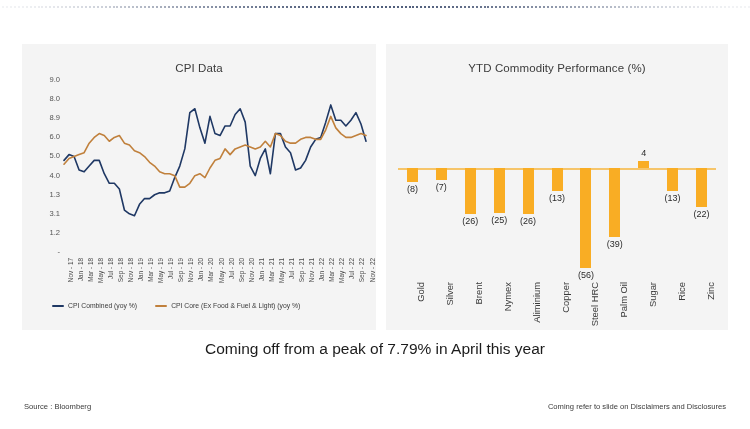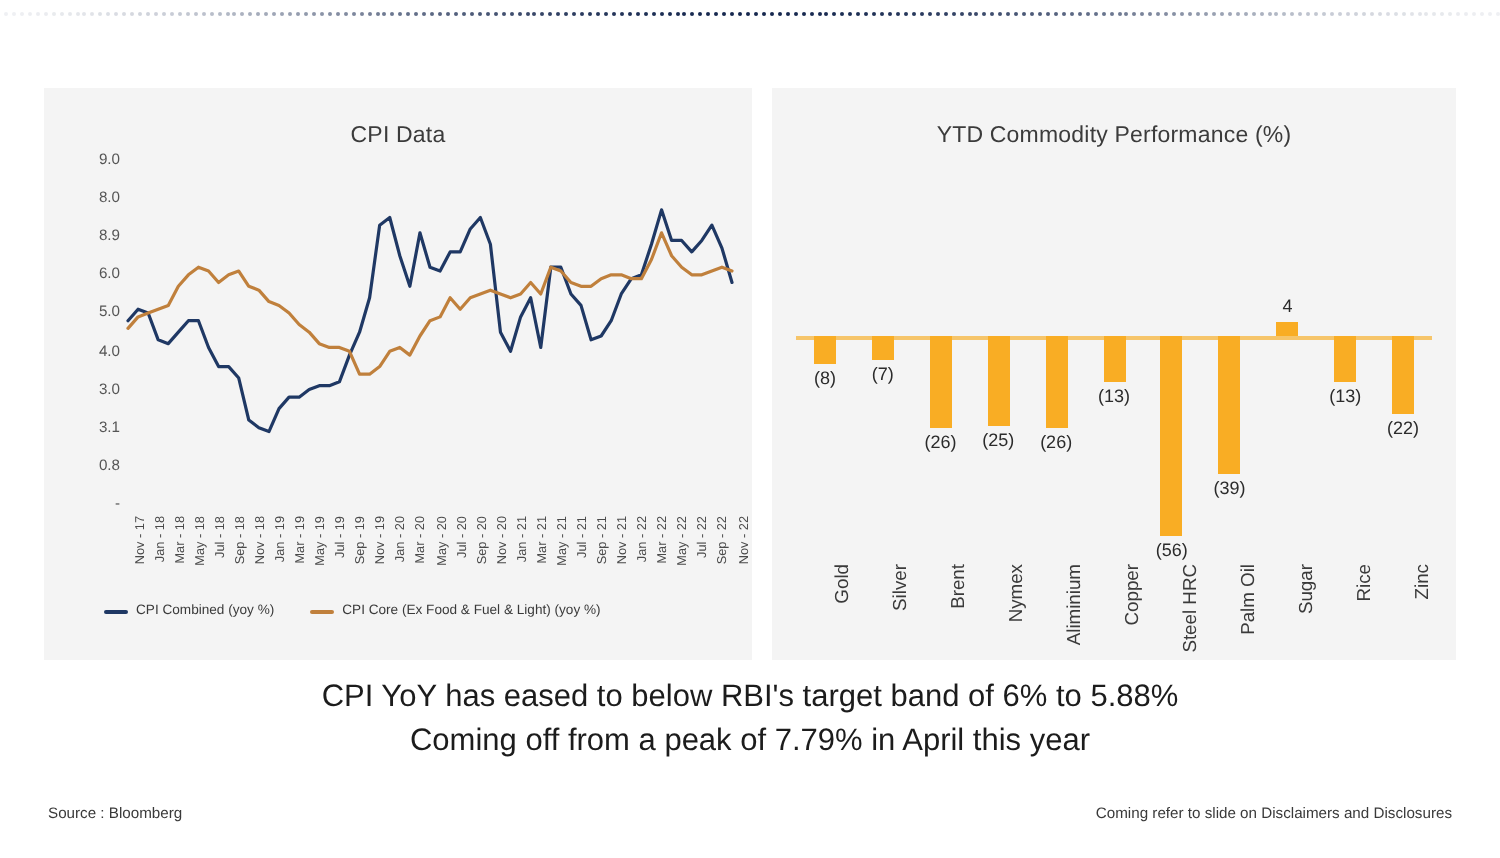--- a/index.html
+++ b/index.html
@@ -412,23 +412,23 @@
   <div class="panel panel-left">
     <div class="line-chart-wrap">
       <div class="panel-title">CPI Data</div>
       <div class="y-axis">
           <div class="ytick" style="top: -4px;">9.0</div>
           <div class="ytick" style="top: 15.1111px;">8.0</div>
           <div class="ytick" style="top: 34.2222px;">8.9</div>
           <div class="ytick" style="top: 53.3333px;">6.0</div>
           <div class="ytick" style="top: 72.4444px;">5.0</div>
           <div class="ytick" style="top: 91.5556px;">4.0</div>
-          <div class="ytick" style="top: 110.667px;">3.0</div>
+          <div class="ytick" style="top: 110.667px;">1.3</div>
           <div class="ytick" style="top: 129.778px;">3.1</div>
-          <div class="ytick" style="top: 148.889px;">0.8</div>
+          <div class="ytick" style="top: 148.889px;">1.2</div>
           <div class="ytick" style="top: 168px;">-</div>
         </div>
       <div class="plot-area">
           <svg width="306" height="176" viewBox="0 0 306 176">
             <polyline points="2.00,80.36 7.03,74.62 12.07,76.53 17.10,89.91 22.13,91.82 27.17,86.09 32.20,80.36 37.23,80.36 42.27,93.73 47.30,103.29 52.33,103.29 57.37,109.02 62.40,130.04 67.43,133.87 72.47,135.78 77.50,124.31 82.53,118.58 87.57,118.58 92.60,114.76 97.63,112.84 102.67,112.84 107.70,110.93 112.73,97.56 117.77,86.09 122.80,68.89 127.83,32.58 132.87,28.76 137.90,47.87 142.93,63.16 147.97,36.40 153.00,53.60 158.03,55.51 163.07,45.96 168.10,45.96 173.13,34.49 178.17,28.76 183.20,42.13 188.23,86.09 193.27,95.64 198.30,78.44 203.33,68.89 208.37,93.73 213.40,53.60 218.43,53.60 223.47,66.98 228.50,72.71 233.53,89.91 238.57,88.00 243.60,80.36 248.63,66.98 253.67,59.33 258.70,57.42 263.73,42.13 268.77,24.93 273.80,40.22 278.83,40.22 283.87,45.96 288.90,40.22 293.93,32.58 298.97,44.04 304.00,61.24" fill="none" stroke="#1F3864" stroke-width="1.6" stroke-linejoin="round" stroke-linecap="round"></polyline>
             <polyline points="2.00,84.18 7.03,78.44 12.07,76.53 17.10,74.62 22.13,72.71 27.17,63.16 32.20,57.42 37.23,53.60 42.27,55.51 47.30,61.24 52.33,57.42 57.37,55.51 62.40,63.16 67.43,65.07 72.47,70.80 77.50,72.71 82.53,76.53 87.57,82.27 92.60,86.09 97.63,91.82 102.67,93.73 107.70,93.73 112.73,95.64 117.77,107.11 122.80,107.11 127.83,103.29 132.87,95.64 137.90,93.73 142.93,97.56 147.97,88.00 153.00,80.36 158.03,78.44 163.07,68.89 168.10,74.62 173.13,68.89 178.17,66.98 183.20,65.07 188.23,66.98 193.27,68.89 198.30,66.98 203.33,61.24 208.37,66.98 213.40,53.60 218.43,55.51 223.47,61.24 228.50,63.16 233.53,63.16 238.57,59.33 243.60,57.42 248.63,57.42 253.67,59.33 258.70,59.33 263.73,49.78 268.77,36.40 273.80,47.87 278.83,53.60 283.87,57.42 288.90,57.42 293.93,55.51 298.97,53.60 304.00,55.51" fill="none" stroke="#C0803C" stroke-width="1.6" stroke-linejoin="round" stroke-linecap="round"></polyline>
           </svg>
         </div>
       <div class="x-axis">
           <div class="xtick" style="left: 4.5px;">Nov - 17</div>
@@ -515,20 +515,19 @@
           <div class="cat-label" style="left: 220.818px;">Palm Oil</div>
           <div class="cat-label" style="left: 249.727px;">Sugar</div>
           <div class="cat-label" style="left: 278.636px;">Rice</div>
           <div class="cat-label" style="left: 307.545px;">Zinc</div>
         </div>
     </div>
   </div>
 </div>
 
 <div class="caption">
-  <span class="line">CPI YoY has eased to below RBI's target band of 6% to 5.88%</span>
   <span class="line">Coming off from a peak of 7.79% in April this year</span>
 </div>
 
 <div class="footer">
   <span>Source : Bloomberg</span>
   <span>Coming refer to slide on Disclaimers and Disclosures</span>
 </div>
 
 </body></html>

